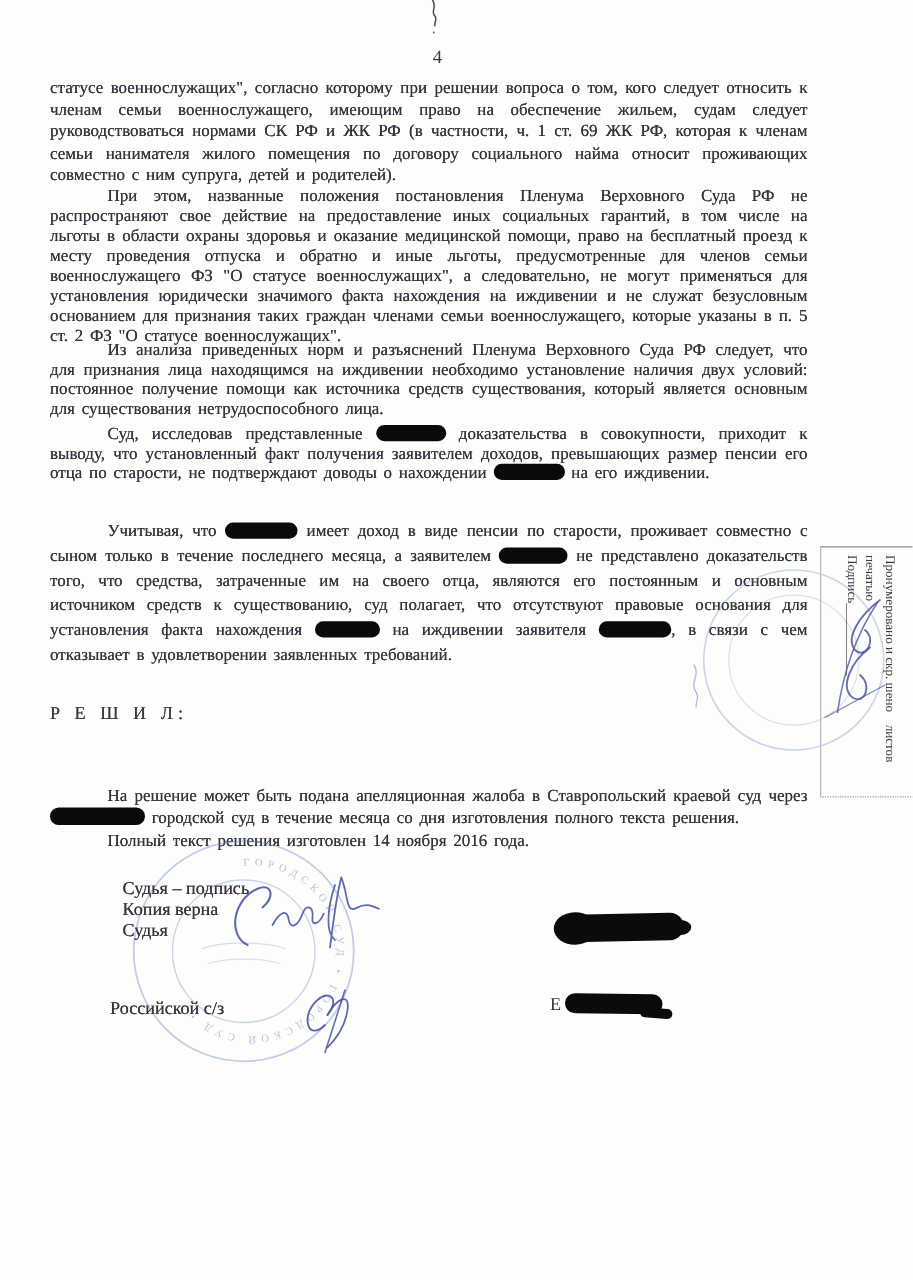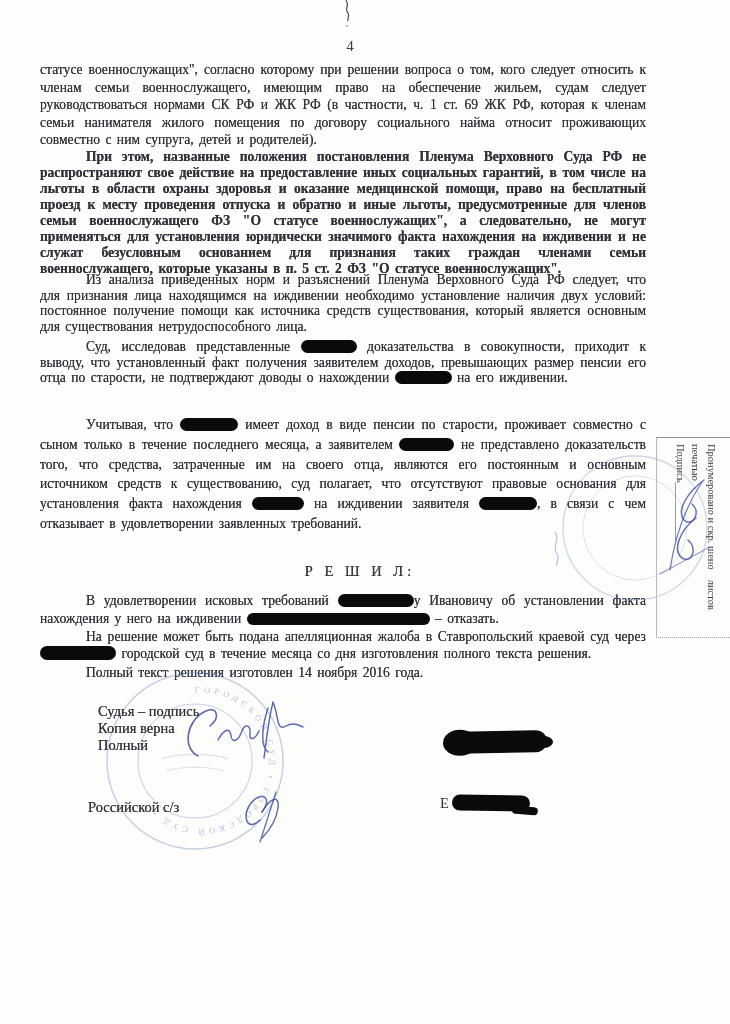--- a/index.html
+++ b/index.html
@@ -14,28 +14,28 @@
     position:absolute;top:38px;left:40px;width:620px;text-align:center;
     font-size:15px;color:#3a3a44;
   }
   .para{
     position:absolute;left:40px;width:606px;margin:0;
     font-size:13.6px;text-align:justify;word-spacing:2px;
     text-shadow:0 0 .4px #44444e;
   }
   .ind{text-indent:46px;}
   .p1{top:61px;line-height:17.6px;}
-  .p2{top:149px;line-height:16px;font-weight:bold;}
+  .p2{top:149px;line-height:16px;}
   .p3{top:272px;line-height:15.6px;}
   .p4{top:339px;line-height:15.6px;}
   .p5{top:415px;line-height:19.8px;}
   .p6{top:520px;line-height:17px;}
   .heading{
     position:absolute;top:563px;left:40px;width:640px;margin:0;
-    text-align:center;font-size:14.5px;letter-spacing:4px;
+    font-size:14.5px;letter-spacing:4px;
     color:#3a3a46;text-shadow:0 0 .4px #44444e;
   }
   .p7{top:592px;line-height:17.6px;}
   .p8{top:628px;line-height:17.4px;}
   .p9{top:664px;line-height:17.4px;}
   .p10{top:763px;line-height:21px;font-size:14px;}
   .redact{
     display:inline-block;background:#0a0a0a;height:13px;border-radius:7px;
     vertical-align:-2px;
   }
@@ -81,21 +81,20 @@
   <div class="pageno">4</div>
 
   <p class="para p1">статусе военнослужащих", согласно которому при решении вопроса о том, кого следует относить к членам семьи военнослужащего, имеющим право на обеспечение жильем, судам следует руководствоваться нормами СК РФ и ЖК РФ (в частности, ч. 1 ст. 69 ЖК РФ, которая к членам семьи нанимателя жилого помещения по договору социального найма относит проживающих совместно с ним супруга, детей и родителей).</p>
   <p class="para p2 ind">При этом, названные положения постановления Пленума Верховного Суда РФ не распространяют свое действие на предоставление иных социальных гарантий, в том числе на льготы в области охраны здоровья и оказание медицинской помощи, право на бесплатный проезд к месту проведения отпуска и обратно и иные льготы, предусмотренные для членов семьи военнослужащего ФЗ "О статусе военнослужащих", а следовательно, не могут применяться для установления юридически значимого факта нахождения на иждивении и не служат безусловным основанием для признания таких граждан членами семьи военнослужащего, которые указаны в п. 5 ст. 2 ФЗ "О статусе военнослужащих".</p>
   <p class="para p3 ind">Из анализа приведенных норм и разъяснений Пленума Верховного Суда РФ следует, что для признания лица находящимся на иждивении необходимо установление наличия двух условий: постоянное получение помощи как источника средств существования, который является основным для существования нетрудоспособного лица.</p>
   <p class="para p4 ind">Суд, исследовав представленные <span class="redact" style="width: 56px;"></span> доказательства в совокупности, приходит к выводу, что установленный факт получения заявителем доходов, превышающих размер пенсии его отца по старости, не подтверждают доводы о нахождении <span class="redact" style="width: 57px;"></span> на его иждивении.</p>
   <p class="para p5 ind">Учитывая, что <span class="redact" style="width: 58px;"></span> имеет доход в виде пенсии по старости, проживает совместно с сыном только в течение последнего месяца, а заявителем <span class="redact" style="width: 55px;"></span> не представлено доказательств того, что средства, затраченные им на своего отца, являются его постоянным и основным источником средств к существованию, суд полагает, что отсутствуют правовые основания для установления факта нахождения <span class="redact" style="width: 52px;"></span> на иждивении заявителя <span class="redact" style="width: 58px;"></span>, в связи с чем  отказывает в удовлетворении заявленных требований.</p>
 
   <div class="heading">Р Е Ш И Л:</div>
 
-  <p class="para p7 ind">В удовлетворении исковых требований <span class="redact" style="width: 76px;"></span>у Ивановичу об установлении факта нахождения у него на иждивении <span class="redact" style="width: 183px; height: 12px; border-radius: 6px;"></span> – отказать.</p>
   <p class="para p8 ind">На решение может быть подана апелляционная жалоба в Ставропольский краевой суд через<span class="redact" style="width: 76px; height: 14px;"></span> городской суд в течение месяца со дня изготовления полного текста решения.</p>
   <p class="para p9 ind">Полный  текст решения изготовлен 14 ноября  2016 года.</p>
 
   <svg style="left:100px;top:667px;" width="195" height="195" viewBox="0 0 195 195">
     <defs>
       <path id="arcp" d="M 95 26 A 68 68 0 1 1 94.9 26.01"></path>
     </defs>
     <circle class="stamp-stroke" cx="95" cy="94" r="88" stroke-width="1.4" opacity="0.38"></circle>
     <circle class="stamp-stroke" cx="95" cy="94" r="57" stroke-width="1.1" opacity="0.33"></circle>
     <text font-size="8.5" letter-spacing="4" fill="#5b7fc0" opacity="0.45" font-family="Liberation Serif, serif">
@@ -106,21 +105,21 @@
   </svg>
 
   <svg style="left:533px;top:520px;" width="110" height="85" viewBox="0 0 110 85">
     <circle class="stamp-stroke" cx="102" cy="8" r="72" stroke-width="1.3" opacity="0.3"></circle>
     <circle class="stamp-stroke" cx="102" cy="8" r="52" stroke-width="1" opacity="0.22"></circle>
     <path class="stamp-stroke" d="M 22 12 C 28 20 18 26 24 34 C 27 38 23 42 24 46" stroke-width="1.1" opacity="0.5"></path>
   </svg>
 
   <div class="flabel judge1">Судья – подпись</div>
   <div class="flabel judge2">Копия верна</div>
-  <div class="flabel judge3">Полный</div>
+  <div class="flabel judge3">Судья</div>
 
   <svg style="left:180px;top:698px;" width="130" height="64" viewBox="0 0 130 64">
     <path class="sig-stroke" d="M 18 58 C 2 50 6 22 26 13 C 38 8 40 20 30 28" stroke-width="1.6" opacity="0.9"></path>
     <path class="sig-stroke" d="M 38 42 C 44 31 50 29 51 38 C 52 45 58 44 62 33 C 65 25 71 27 70 36 C 69 43 75 42 79 33" stroke-width="1.4" opacity="0.9"></path>
     <path class="sig-stroke" d="M 88 10 C 82 28 80 48 88 54 M 93 4 C 88 24 86 46 84 60 M 93 4 C 99 18 96 34 106 28 C 113 24 119 27 123 29" stroke-width="1.4" opacity="0.9"></path>
   </svg>
 
   <div class="blob blob1"></div>
 
 

